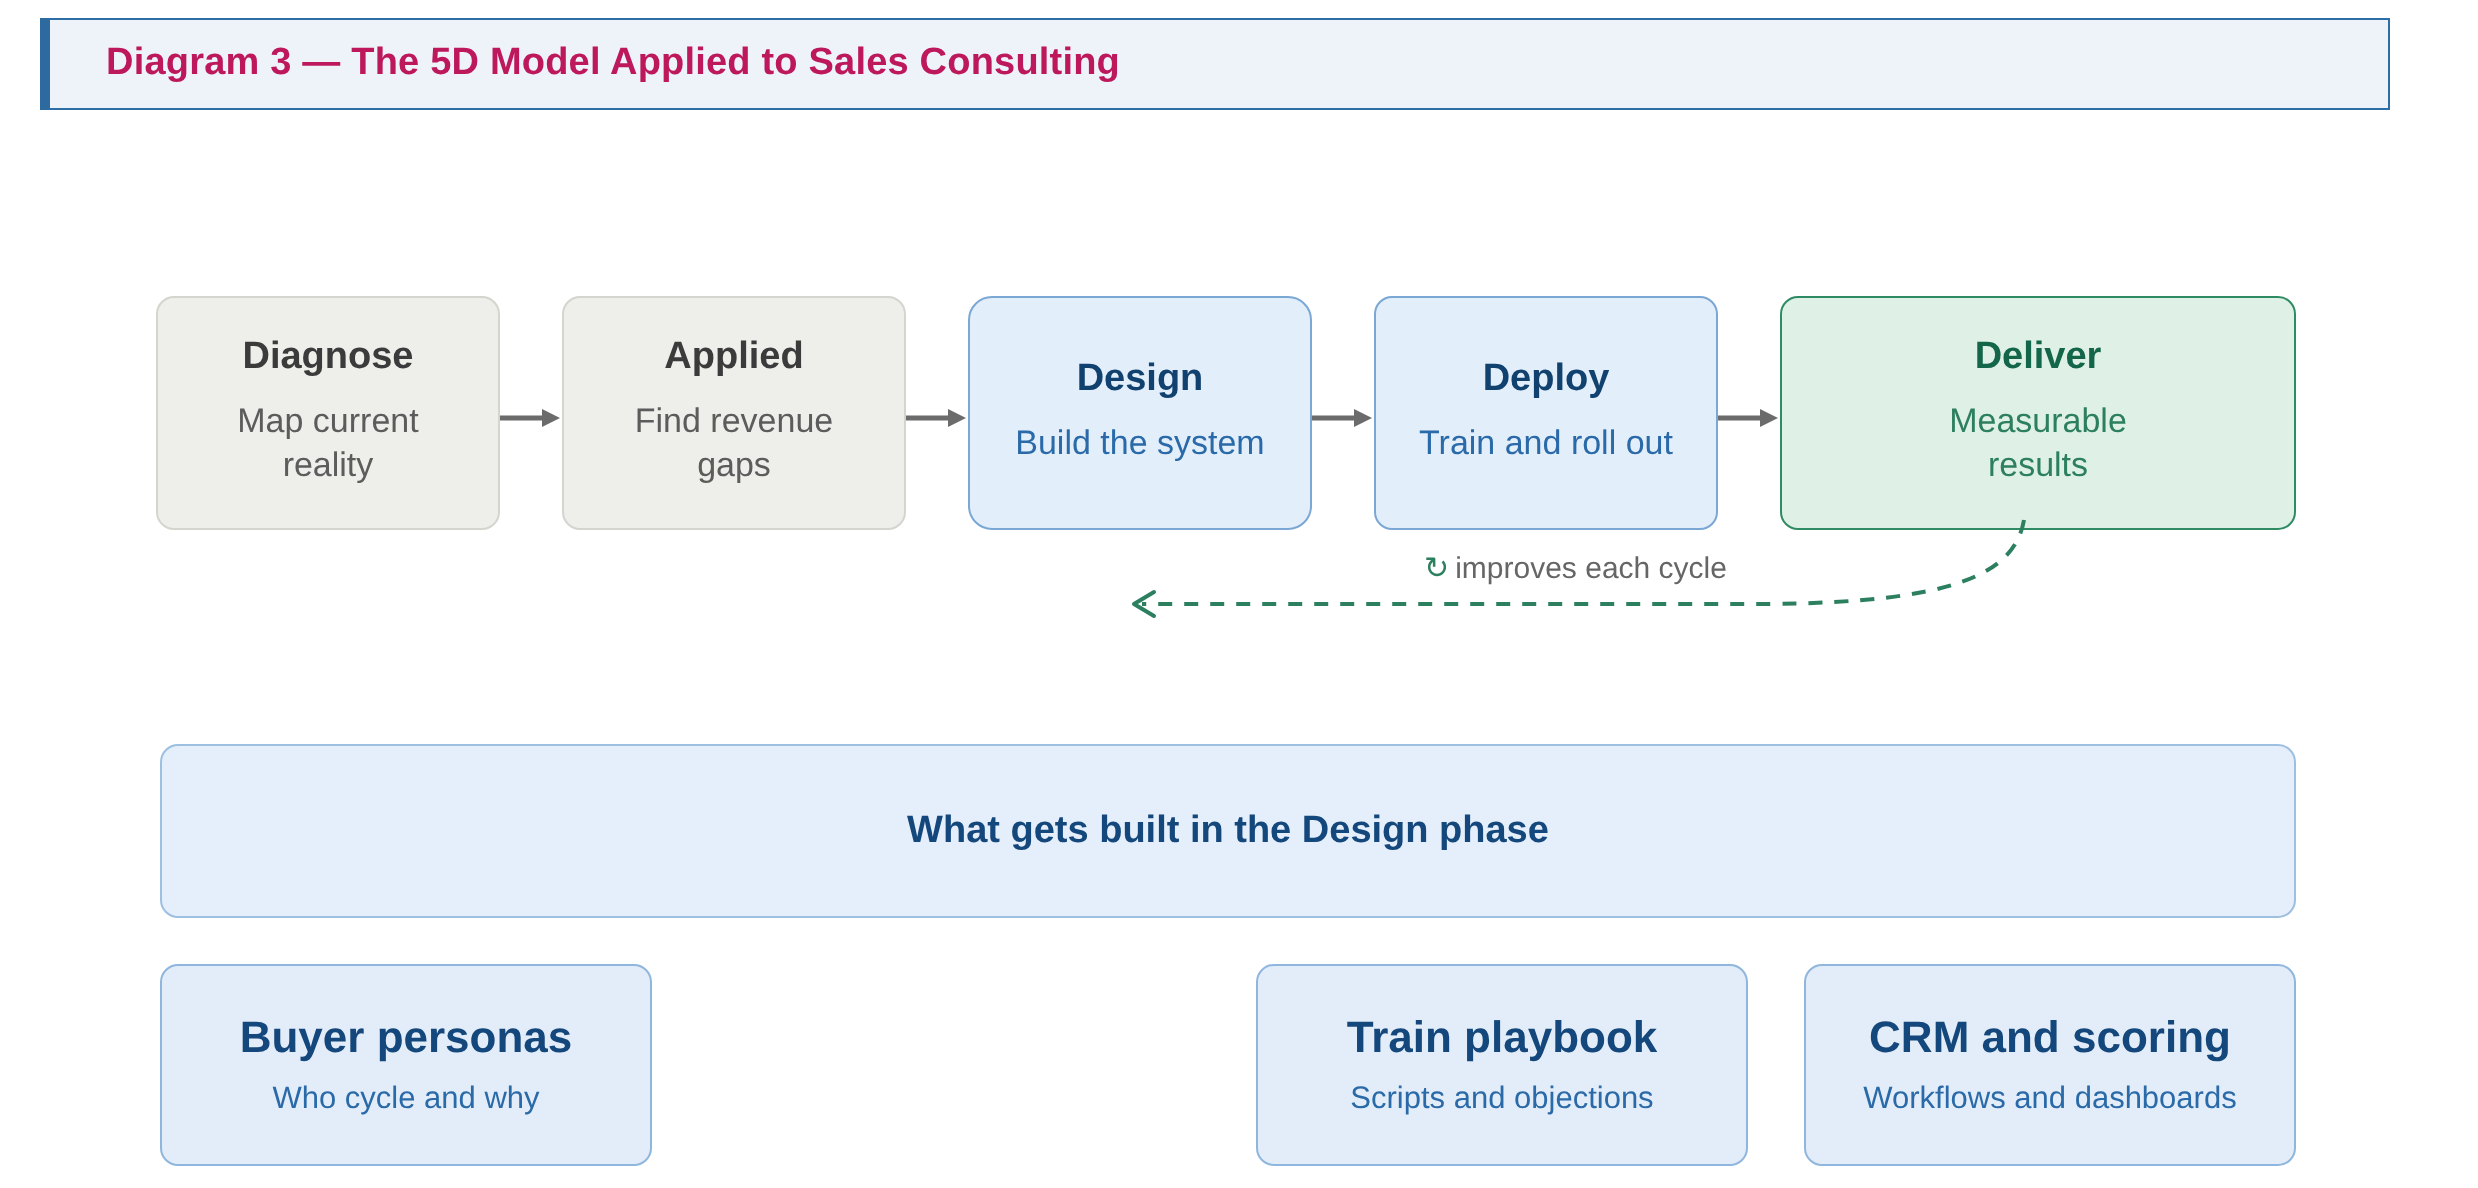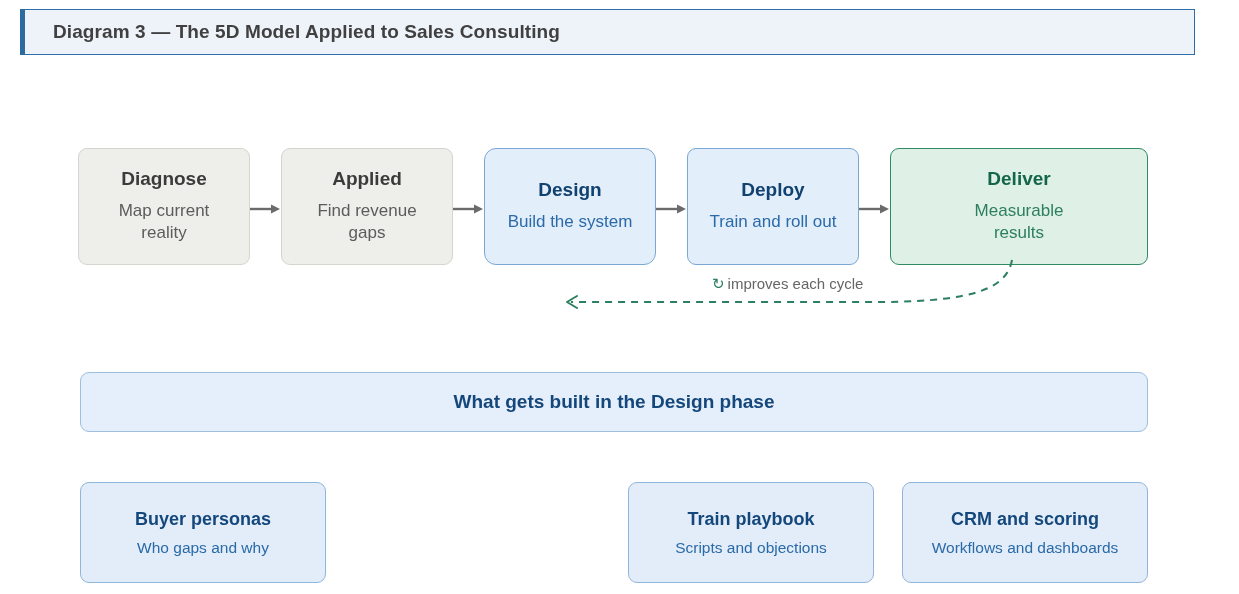--- a/index.html
+++ b/index.html
@@ -25,21 +25,21 @@
     box-sizing: border-box;
     background: #eef3fa;
     border: 1px solid #2e6ea6;
     border-left: 5px solid #2d6a9f;
     display: flex;
     align-items: center;
   }
   .title-text {
     font-size: 19px;
     font-weight: bold;
-    color: #404040;
+    color: #be185d;
     padding-left: 28px;
     letter-spacing: 0.1px;
     white-space: nowrap;
   }
 
   
   .flow {
     position: absolute;
     left: 78px;
     top: 148px;
@@ -134,21 +134,21 @@
     font-size: 15px;
     margin-right: 3px;
   }
 
   
   .banner {
     position: absolute;
     left: 80px;
     top: 372px;
     width: 1068px;
-    height: 60px;
+    height: 87px;
     box-sizing: border-box;
     background: #e5eefb;
     border: 1px solid #9dbfe0;
     border-radius: 9px;
     display: flex;
     align-items: center;
     justify-content: center;
   }
   .banner-text {
     font-size: 19px;
@@ -174,21 +174,21 @@
     border: 1px solid #8fb6dd;
     border-radius: 9px;
     display: flex;
     flex-direction: column;
     align-items: center;
     justify-content: center;
     text-align: center;
     padding: 0 6px;
   }
   .card .card-title {
-    font-size: 18px;
+    font-size: 22px;
     font-weight: bold;
     color: #14477b;
     margin-bottom: 9px;
     white-space: nowrap;
   }
   .card .card-sub {
     font-size: 15.5px;
     color: #2a6aa8;
     white-space: nowrap;
   }
@@ -257,21 +257,21 @@
   <span class="loop-icon">↻</span><span>improves each cycle</span>
 </div>
 
 <div class="banner">
   <div class="banner-text">What gets built in the Design phase</div>
 </div>
 
 <div class="cards">
   <div class="card k0">
     <div class="card-title">Buyer personas</div>
-    <div class="card-sub">Who gaps and why</div>
+    <div class="card-sub">Who cycle and why</div>
   </div>
   <div class="card k2">
     <div class="card-title">Train playbook</div>
     <div class="card-sub">Scripts and objections</div>
   </div>
   <div class="card k3">
     <div class="card-title">CRM and scoring</div>
     <div class="card-sub">Workflows and dashboards</div>
   </div>
 </div>

